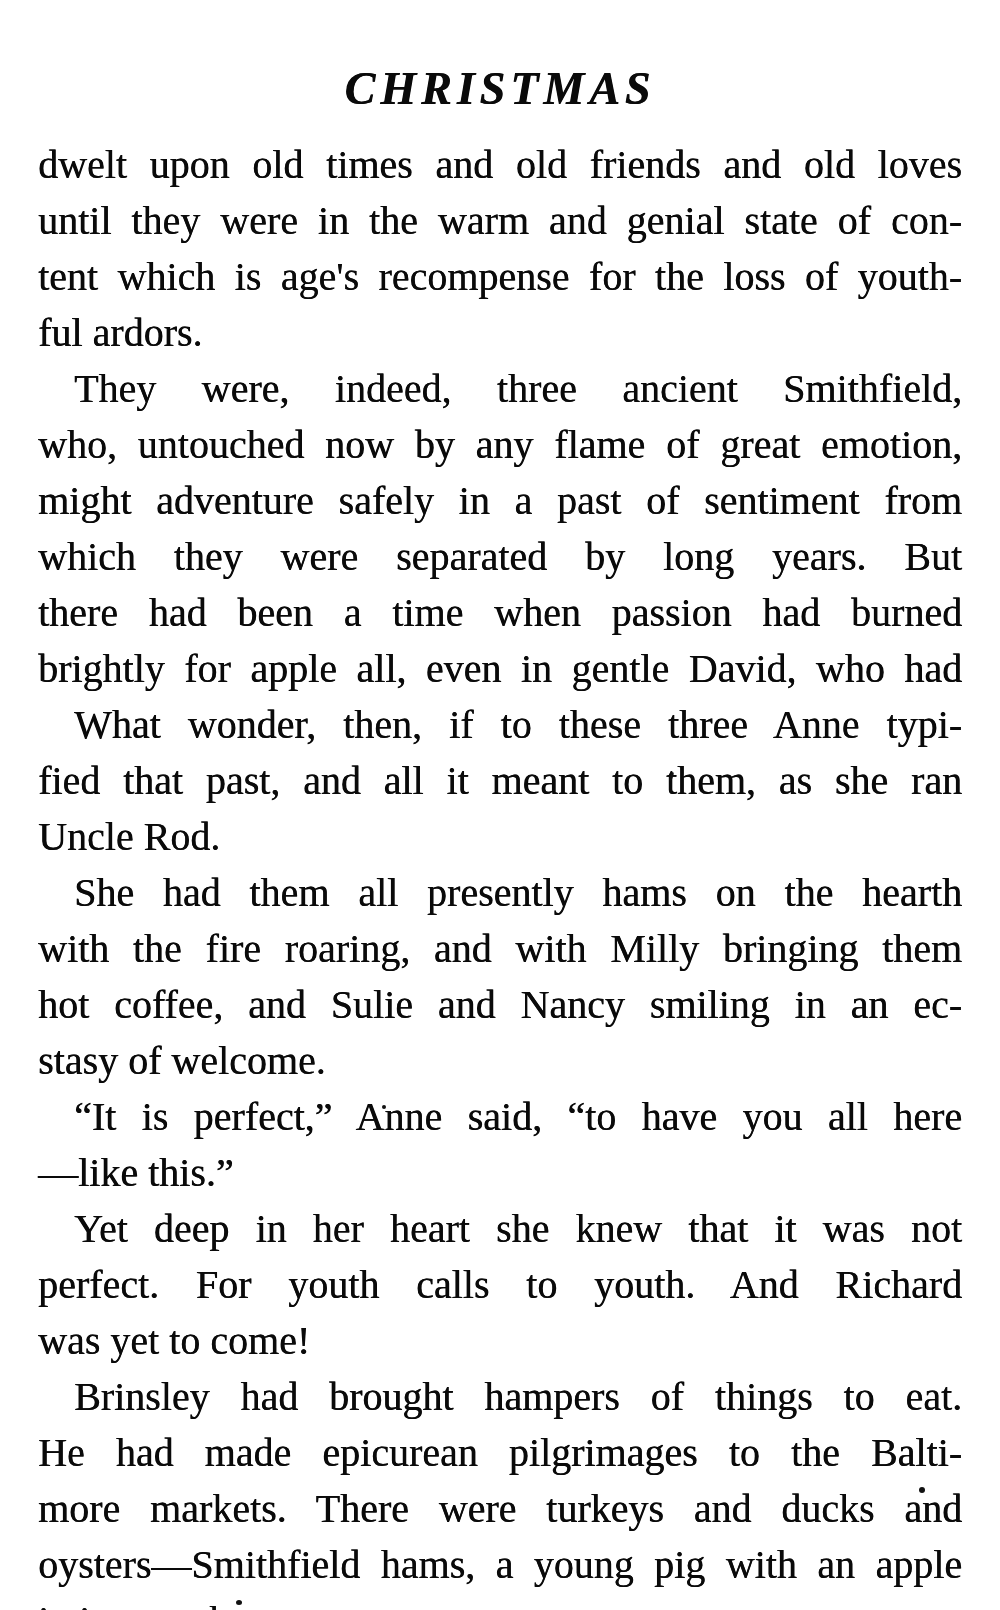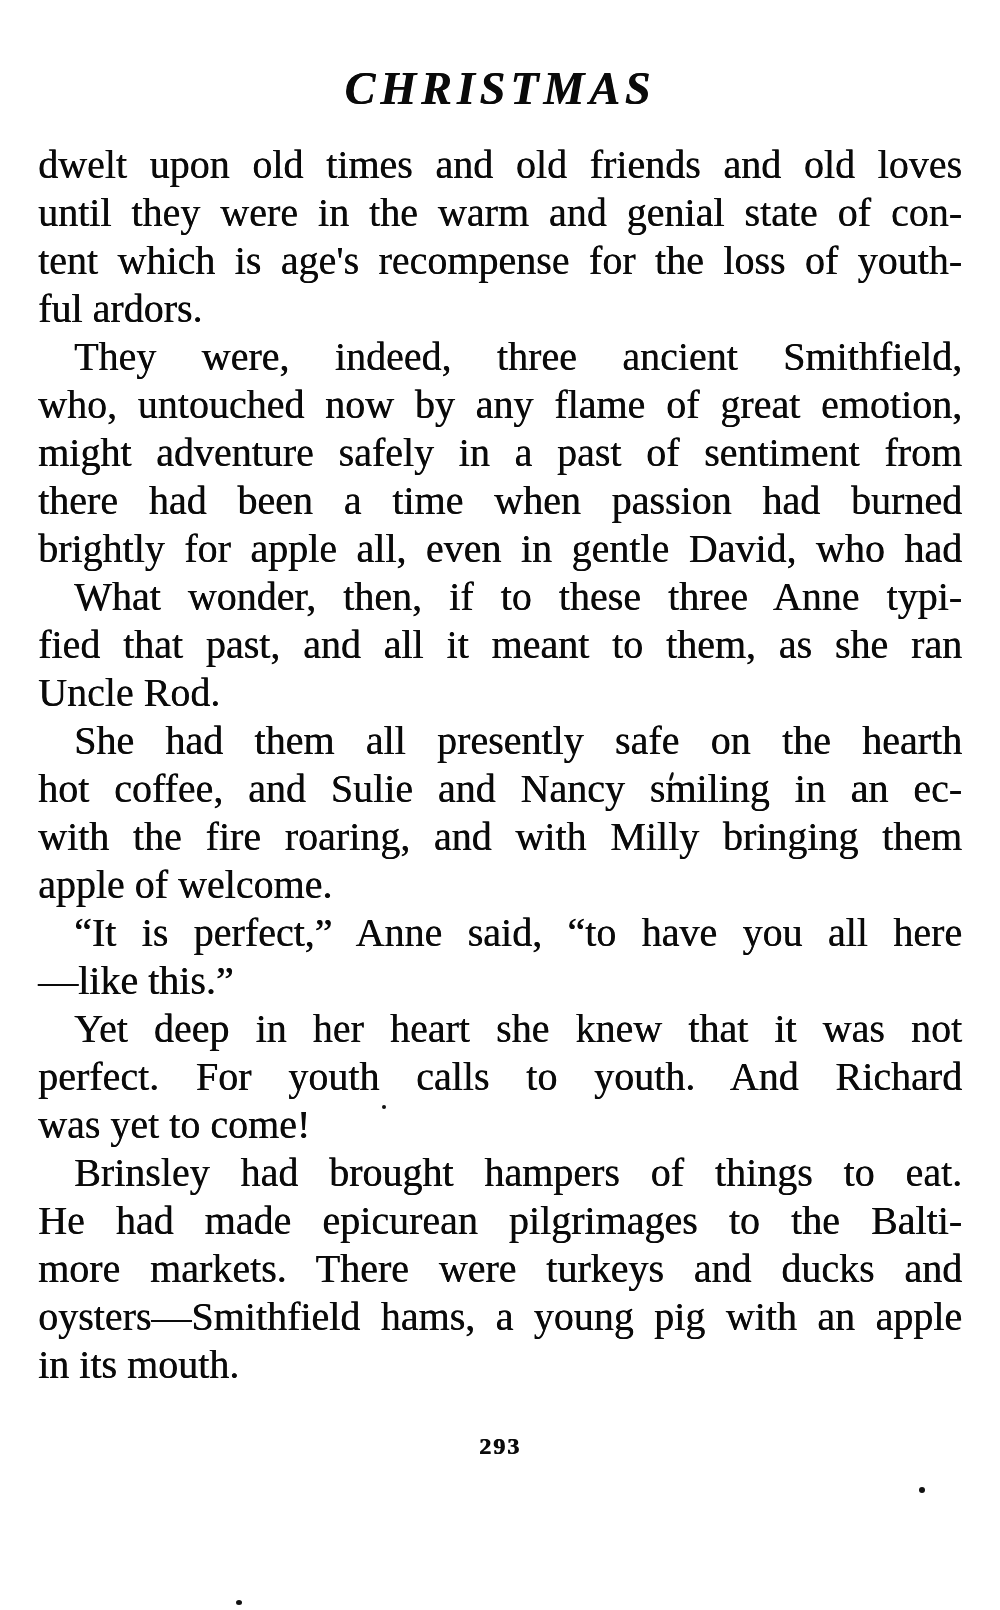--- a/index.html
+++ b/index.html
@@ -35,20 +35,21 @@
     font-size: 40px;
     line-height: 48px;
     text-shadow: 0.4px 0 0 currentColor;
   }
   .para { margin: 0; }
   .line {
     text-align: justify;
     text-align-last: justify;
     text-justify: inter-word;
     white-space: normal;
+    margin-top: 8px;
   }
   .line.last {
     text-align-last: left;
   }
   .line.indent {
     text-indent: 36px;
   }
   .folio {
     margin-top: 44px;
     text-align: center;
@@ -80,35 +81,36 @@
       <div class="line">dwelt upon old times and old friends and old loves</div>
       <div class="line">until they were in the warm and genial state of con-</div>
       <div class="line">tent which is age's recompense for the loss of youth-</div>
       <div class="line last">ful ardors.</div>
     </div>
 
     <div class="para">
       <div class="line indent">They were, indeed, three ancient Smithfield,</div>
       <div class="line">who, untouched now by any flame of great emotion,</div>
       <div class="line">might adventure safely in a past of sentiment from</div>
+      <div class="line">which they were separated by long years.  But</div>
       <div class="line">there had been a time when passion had burned</div>
       <div class="line">brightly for apple all, even in gentle David, who had</div>
     </div>
 
     <div class="para">
       <div class="line indent">What wonder, then, if to these three Anne typi-</div>
       <div class="line">fied that past, and all it meant to them, as she ran</div>
       <div class="line last">Uncle Rod.</div>
     </div>
 
     <div class="para">
-      <div class="line indent">She had them all presently safe on the hearth</div>
+      <div class="line indent">She had them all presently hams on the hearth</div>
+      <div class="line">with the fire roaring, and with Milly bringing them</div>
       <div class="line">hot coffee, and Sulie and Nancy smiling in an ec-</div>
-      <div class="line">with the fire roaring, and with Milly bringing them</div>
-      <div class="line last">apple of welcome.</div>
+      <div class="line last">stasy of welcome.</div>
     </div>
 
     <div class="para">
       <div class="line indent">“It is perfect,” Anne said, “to have you all here</div>
       <div class="line last">—like this.”</div>
     </div>
 
     <div class="para">
       <div class="line indent">Yet deep in her heart she knew that it was not</div>
       <div class="line">perfect.  For youth calls to youth.  And Richard</div>

